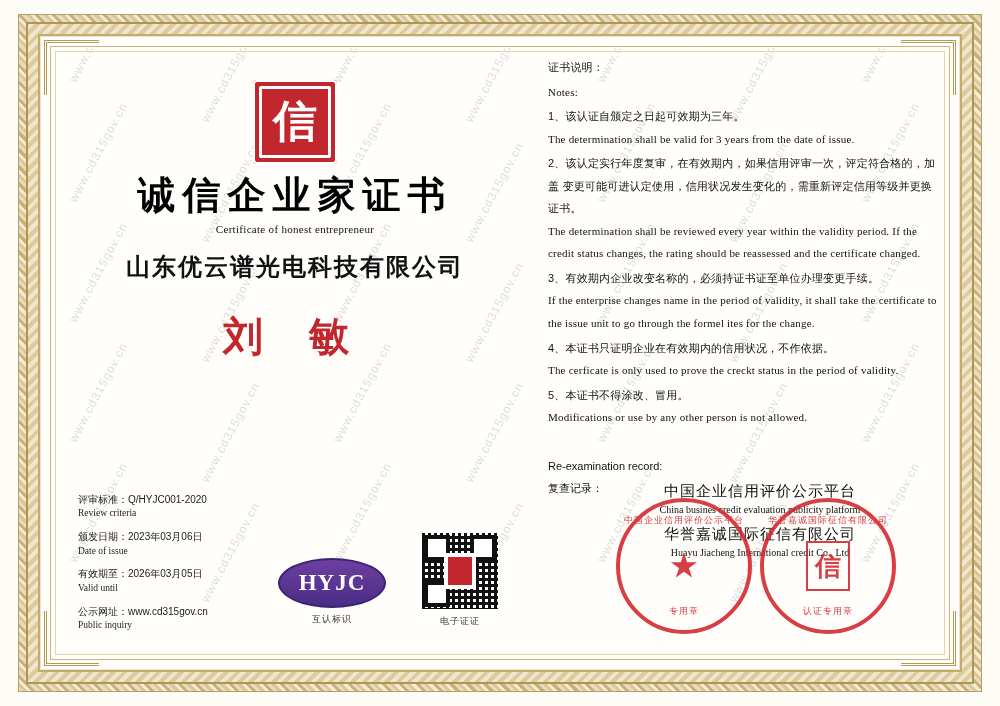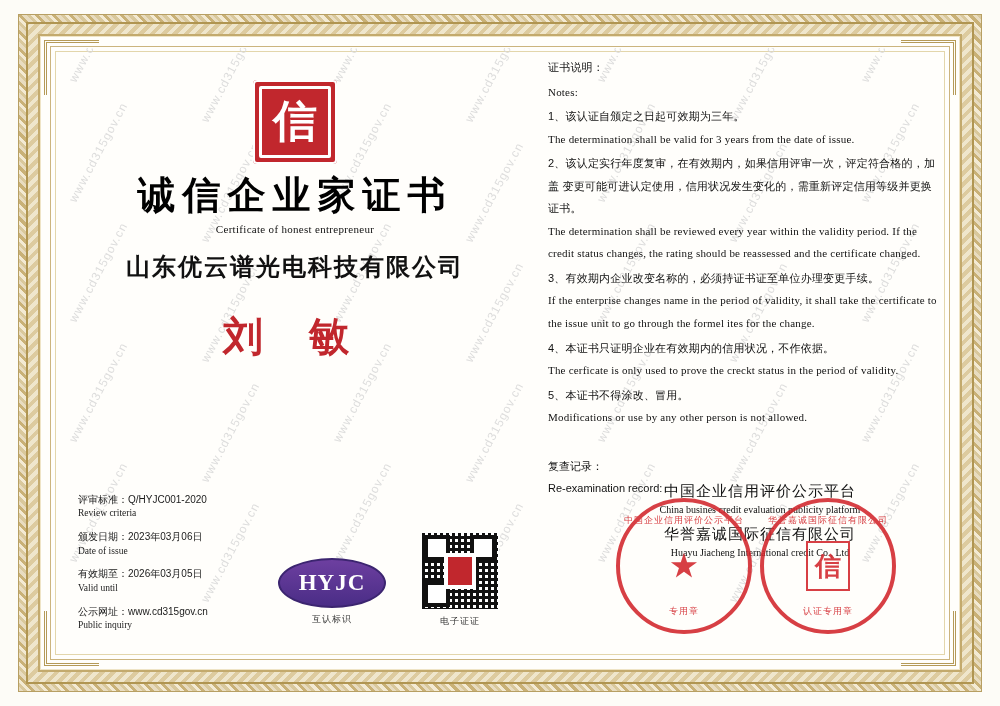--- a/index.html
+++ b/index.html
@@ -285,22 +285,22 @@
         <div class="en">If the enterprise changes name in the period of validity, it shall take the certificate to the issue unit to go through the formel ites for the change.</div>
 
         <div class="item">4、本证书只证明企业在有效期内的信用状况，不作依据。</div>
         <div class="en">The cerficate is only used to prove the creckt status in the period of validity.</div>
 
         <div class="item">5、本证书不得涂改、冒用。</div>
         <div class="en">Modifications or use by any other person is not allowed.</div>
       </div>
 
       <div class="reexam">
+        <div>Re-examination record:</div>
         <div>复查记录：</div>
-        <div>Re-examination record:</div>
       </div>
 
       <div class="issuer">
         <div class="cn">中国企业信用评价公示平台</div>
         <div class="en">China busines credit evaluation publicity platform</div>
         <div class="cn2">华誉嘉诚国际征信有限公司</div>
         <div class="en2">Huayu Jiacheng International credit Co., Ltd</div>
       </div>
 
       <div class="stamp round1">

